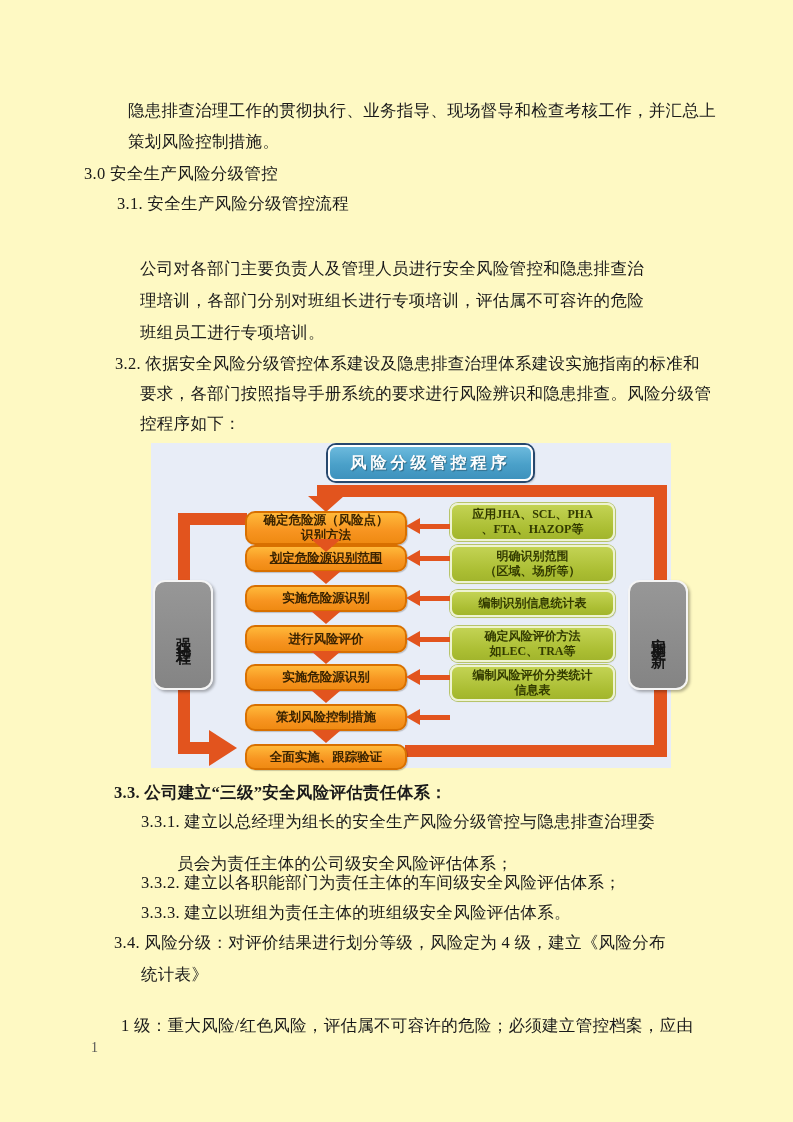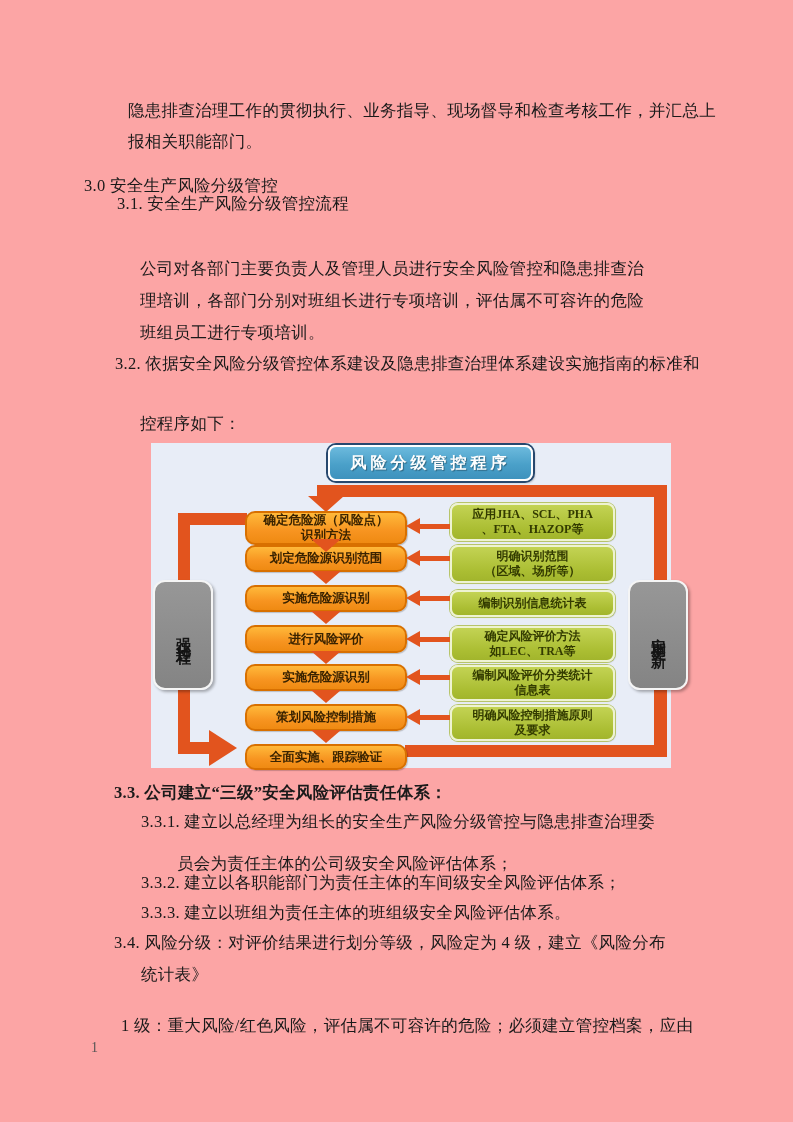--- a/index.html
+++ b/index.html
@@ -1,19 +1,19 @@
 <!DOCTYPE html>
 <html><head>
 <meta charset="utf-8">
 <style>
   html,body{margin:0;padding:0;background:#888;}
   .page{
     position:relative;
     width:793px;height:1122px;
-    background:#fca5a5;
+    background:#fef9c3;
     font-family:"Liberation Serif","DejaVu Serif",serif;
     overflow:hidden;
   }
   .doc-line{
     position:absolute;
     font-size:16.5px;
     color:#1a1a1a;
     white-space:nowrap;
     letter-spacing:0.3px;
   }
@@ -82,27 +82,28 @@
   .tri-down-big{border-left:18px solid transparent;border-right:18px solid transparent;border-top:16px solid #e2541e;}
   .tri-left{border-top:8px solid transparent;border-bottom:8px solid transparent;border-right:14px solid #e2541e;}
   .tri-right-big{border-top:18px solid transparent;border-bottom:18px solid transparent;border-left:28px solid #e2541e;}
 </style>
 </head>
 <body>
 
 <div class="page">
 
   <div class="doc-line" style="left:128px;top:100px;">隐患排查治理工作的贯彻执行、业务指导、现场督导和检查考核工作，并汇总上</div>
-  <div class="doc-line" style="left:128px;top:131px;">报相关职能部门。</div>
-  <div class="doc-line" style="left:84px;top:163px;margin-top:12px;">3.0 安全生产风险分级管控</div>
+  <div class="doc-line" style="left:128px;top:131px;">策划风险控制措施。</div>
+  <div class="doc-line" style="left:84px;top:163px;">3.0 安全生产风险分级管控</div>
   <div class="doc-line" style="left:117px;top:193px;">3.1.  安全生产风险分级管控流程</div>
   <div class="doc-line" style="left:140px;top:258px;">公司对各部门主要负责人及管理人员进行安全风险管控和隐患排查治</div>
   <div class="doc-line" style="left:140px;top:290px;">理培训，各部门分别对班组长进行专项培训，评估属不可容许的危险</div>
   <div class="doc-line" style="left:140px;top:322px;">班组员工进行专项培训。</div>
   <div class="doc-line" style="left:115px;top:353px;">3.2. 依据安全风险分级管控体系建设及隐患排查治理体系建设实施指南的标准和</div>
+  <div class="doc-line" style="left:140px;top:383px;">要求，各部门按照指导手册系统的要求进行风险辨识和隐患排查。风险分级管</div>
   <div class="doc-line" style="left:140px;top:413px;">控程序如下：</div>
 
   <div class="flowchart">
 
     <div class="seg" style="left:166px;top:42px;width:350px;height:12px;"></div>
     <div class="seg" style="left:503px;top:42px;width:13px;height:270px;"></div>
     <div class="seg" style="left:254px;top:302px;width:262px;height:12px;"></div>
     <div class="tri tri-down-big" style="left:157px;top:53px;"></div>
 
     <div class="seg" style="left:27px;top:70px;width:69px;height:12px;"></div>
@@ -110,21 +111,21 @@
     <div class="seg" style="left:27px;top:299px;width:35px;height:12px;"></div>
     <div class="tri tri-right-big" style="left:58px;top:287px;"></div>
 
     <div class="fc-title">风险分级管控程序</div>
 
     <div class="fc-side left">强化过程</div>
     <div class="fc-side right">定期更新</div>
 
     <div class="fc-step" style="top:68px;height:34px;">确定危险源（风险点）
 识别方法</div>
-    <div class="fc-step" style="top:102px;height:27px;">划定危险源识别范围</div>
+    <div class="fc-step" style="top:102px;height:27px;text-decoration:underline;">划定危险源识别范围</div>
     <div class="fc-step" style="top:142px;height:27px;">实施危险源识别</div>
     <div class="fc-step" style="top:182px;height:28px;">进行风险评价</div>
     <div class="fc-step" style="top:221px;height:27px;">实施危险源识别</div>
     <div class="fc-step" style="top:261px;height:27px;">策划风险控制措施</div>
     <div class="fc-step" style="top:301px;height:26px;">全面实施、跟踪验证</div>
 
     <div class="tri tri-down" style="left:160px;top:96px;"></div>
     <div class="tri tri-down" style="left:160px;top:128px;"></div>
     <div class="tri tri-down" style="left:160px;top:168px;"></div>
     <div class="tri tri-down" style="left:160px;top:208px;"></div>
@@ -133,22 +134,20 @@
 
     <div class="fc-note" style="top:60px;height:38px;">应用JHA、SCL、PHA
 、FTA、HAZOP等</div>
     <div class="fc-note" style="top:102px;height:38px;">明确识别范围
 （区域、场所等）</div>
     <div class="fc-note" style="top:147px;height:27px;">编制识别信息统计表</div>
     <div class="fc-note" style="top:183px;height:36px;">确定风险评价方法
 如LEC、TRA等</div>
     <div class="fc-note" style="top:222px;height:36px;">编制风险评价分类统计
 信息表</div>
-    <div class="fc-note" style="top:262px;height:36px;">明确风险控制措施原则
-及要求</div>
 
     <div class="seg" style="left:268px;top:81px;width:31px;height:5px;"></div>
     <div class="tri tri-left" style="left:255px;top:75px;"></div>
     <div class="seg" style="left:268px;top:113px;width:31px;height:5px;"></div>
     <div class="tri tri-left" style="left:255px;top:107px;"></div>
     <div class="seg" style="left:268px;top:153px;width:31px;height:5px;"></div>
     <div class="tri tri-left" style="left:255px;top:147px;"></div>
     <div class="seg" style="left:268px;top:194px;width:31px;height:5px;"></div>
     <div class="tri tri-left" style="left:255px;top:188px;"></div>
     <div class="seg" style="left:268px;top:232px;width:31px;height:5px;"></div>

